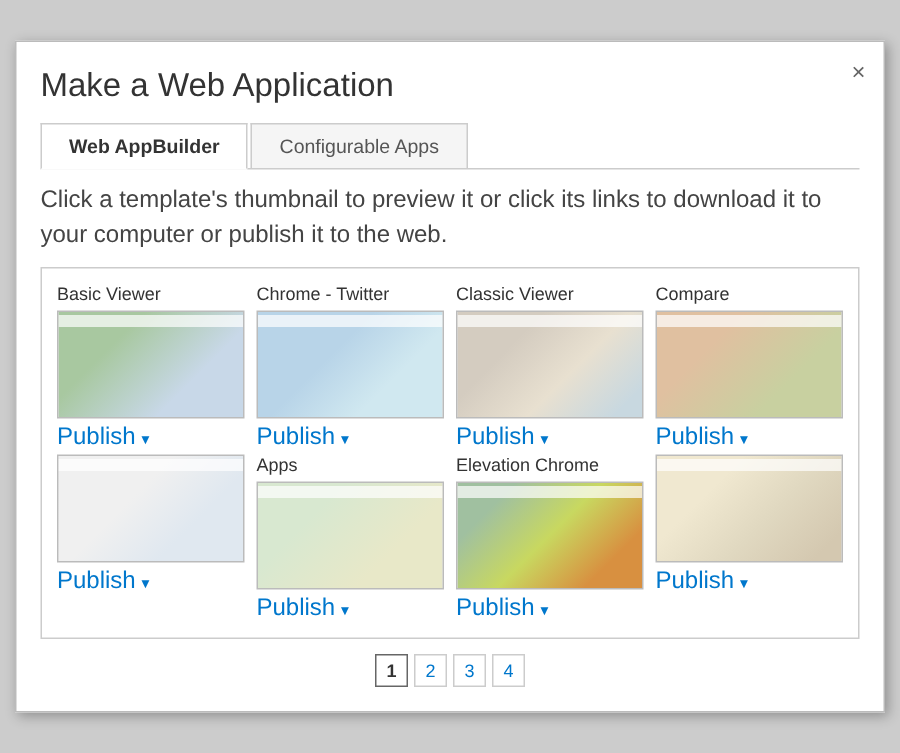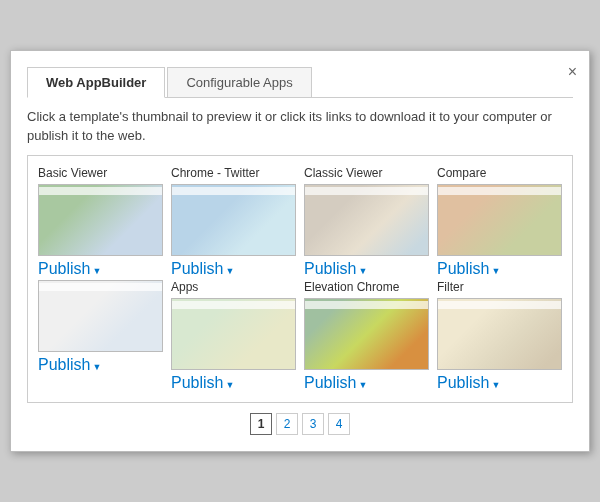--- a/index.html
+++ b/index.html
@@ -53,21 +53,21 @@
       font-size: 13px;
     }
     .tab.active {
       background: #fff;
       border-bottom: 1px solid #fff;
       margin-bottom: -1px;
       color: #333;
       font-weight: bold;
     }
     .description {
-      font-size: 13px;
+      font-size: 16px;
       color: #444;
       margin-bottom: 10px;
       line-height: 1.4;
     }
     .grid-container {
       border: 1px solid #ccc;
       padding: 10px;
     }
     .grid {
       display: grid;
@@ -153,20 +153,21 @@
     .page-btn.active {
       border: 1px solid #666;
       color: #333;
       font-weight: bold;
     }
   </style>
 </head>
 <body>
 
 <div class="dialog">
+  <h1 class="dialog-title">Make a Web Application</h1>
   <button class="close-btn">×</button>
 
   <div class="tabs">
     <div class="tab active">Web AppBuilder</div>
     <div class="tab">Configurable Apps</div>
   </div>
 
   <p class="description">Click a template's thumbnail to preview it or click its links to download it to your computer or publish it to the web.</p>
 
   <div class="grid-container">
@@ -227,21 +228,20 @@
         <div class="card">
           <div class="card-title">Elevation Chrome</div>
           <div class="card-thumb thumb-elevation">
             <div class="thumb-inner">
               <div class="toolbar-bar"></div>
             </div>
           </div>
           <div class="card-publish">Publish</div>
         </div>
         <div class="card">
-          <div class="card-title">Filter</div>
           <div class="card-thumb thumb-filter">
             <div class="thumb-inner">
               <div class="toolbar-bar"></div>
             </div>
           </div>
           <div class="card-publish">Publish</div>
         </div>
       </div>
   </div>
 

